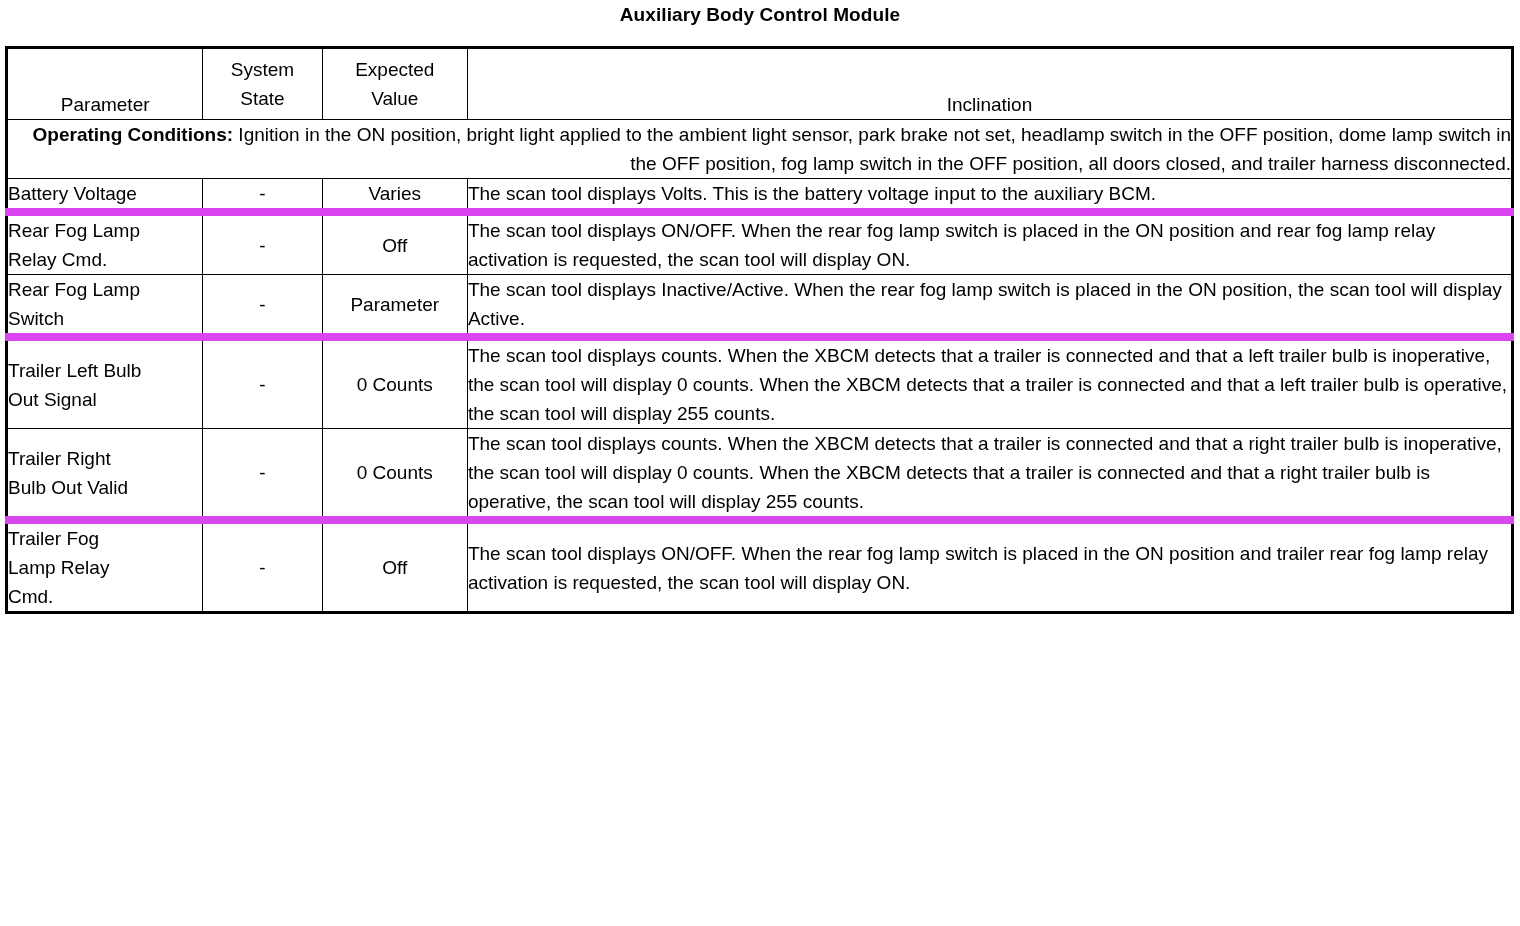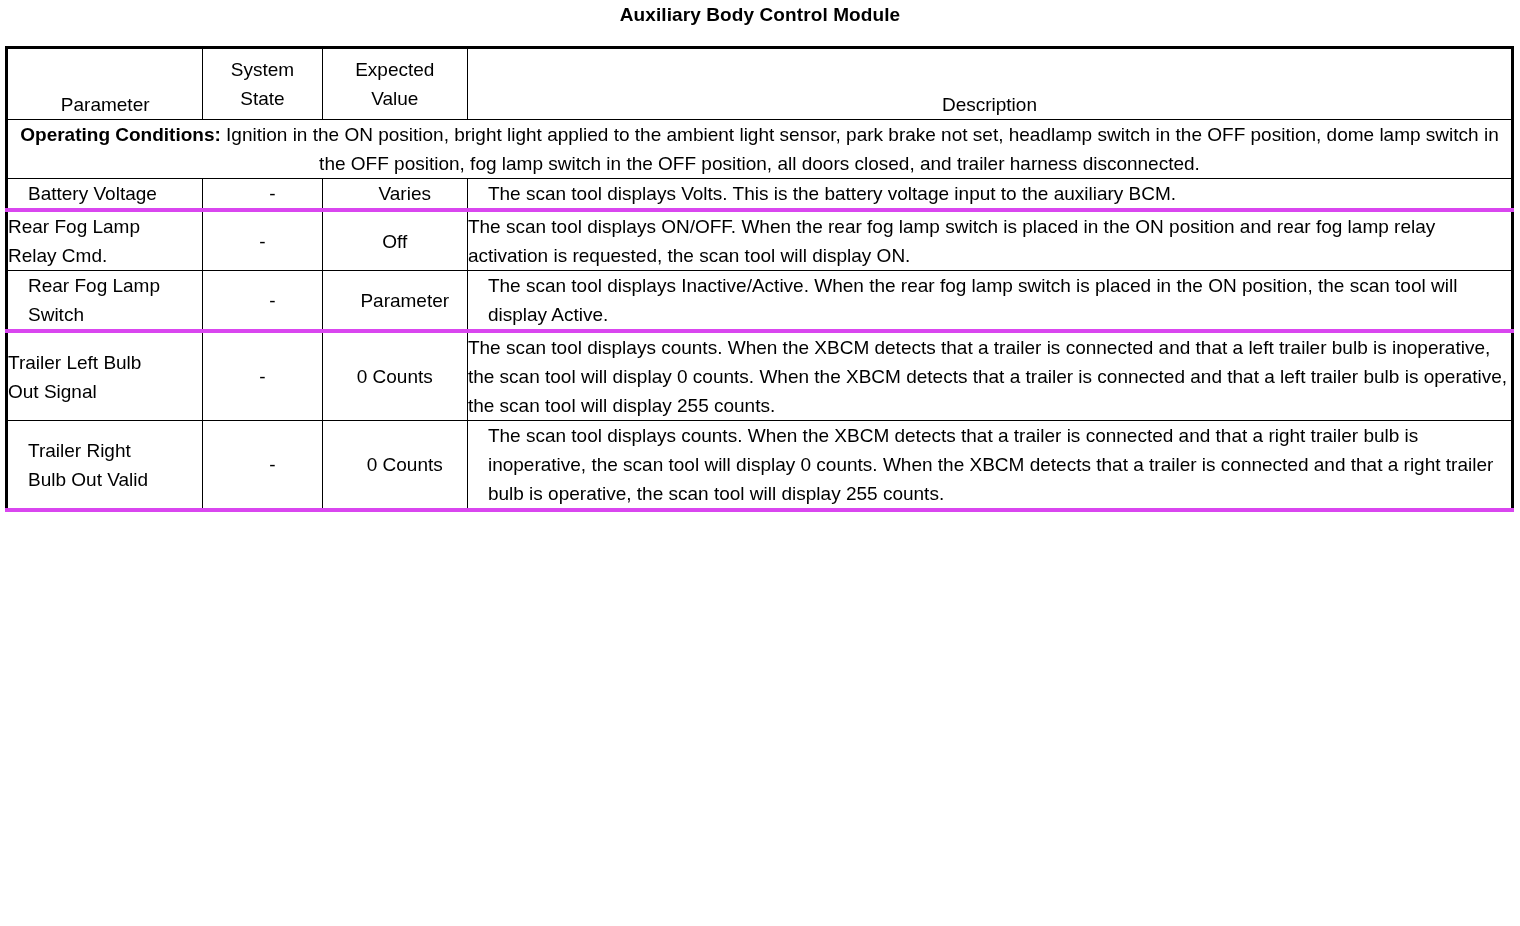--- a/index.html
+++ b/index.html
@@ -75,21 +75,21 @@
   }
   thead th.th-state,
   thead th.th-value {
     vertical-align: middle;
   }
 
   
   td.cond {
     border-bottom: 3px solid #000;
     padding: 3px 7px 6px 7px;
-    text-align: center;
+    text-align: right;
     vertical-align: top;
     line-height: 30px;
     font-size: 19px;
   }
   td.cond .lead { font-weight: bold; }
 
   td.param {
     padding: 4px 7px;
     text-align: left;
     vertical-align: middle;
@@ -100,21 +100,21 @@
     padding: 4px 4px;
   }
   td.desc {
     padding: 4px 9px 4px 9px;
     text-align: left;
     vertical-align: middle;
     line-height: 30px;
   }
 
   
-  tr.thick-bottom > td { border-bottom: 4px solid #d946ef; padding-left: 20px; }
+  tr.thick-bottom > td { border-bottom: 8px solid #d946ef; }
 
   .nowrapline { white-space: pre-line; }
 </style>
 </head>
 <body>
 
 <div class="page">
 
   <div class="doc-title">Auxiliary Body Control Module</div>
 
@@ -126,21 +126,21 @@
         <col class="c-value">
         <col class="c-desc">
       </colgroup>
       <thead>
         <tr>
           <th class="th-param nowrapline">Parameter</th>
           <th class="th-state nowrapline">System
 State</th>
           <th class="th-value nowrapline">Expected
 Value</th>
-          <th class="th-desc nowrapline">Description</th>
+          <th class="th-desc nowrapline">Inclination</th>
         </tr>
       </thead>
       <tbody>
         <tr>
           <td class="cond" colspan="4"><span class="lead">Operating Conditions:</span><span> Ignition in the ON position, bright light applied to the ambient light sensor, park brake not set, headlamp switch in the OFF position, dome lamp switch in the OFF position, fog lamp switch in the OFF position, all doors closed, and trailer harness disconnected.</span></td>
         </tr>
       </tbody>
       <tbody id="rows-body">
           <tr class="thick-bottom">
             <td class="param nowrapline">Battery Voltage</td>
@@ -169,17 +169,25 @@
             <td class="value">0 Counts</td>
             <td class="desc">The scan tool displays counts. When the XBCM detects that a trailer is connected and that a left trailer bulb is inoperative, the scan tool will display 0 counts. When the XBCM detects that a trailer is connected and that a left trailer bulb is operative, the scan tool will display 255 counts.</td>
           </tr>
           <tr class="thick-bottom">
             <td class="param nowrapline">Trailer Right
 Bulb Out Valid</td>
             <td class="state">-</td>
             <td class="value">0 Counts</td>
             <td class="desc">The scan tool displays counts. When the XBCM detects that a trailer is connected and that a right trailer bulb is inoperative, the scan tool will display 0 counts. When the XBCM detects that a trailer is connected and that a right trailer bulb is operative, the scan tool will display 255 counts.</td>
           </tr>
+          <tr>
+            <td class="param nowrapline">Trailer Fog
+Lamp Relay
+Cmd.</td>
+            <td class="state">-</td>
+            <td class="value">Off</td>
+            <td class="desc">The scan tool displays ON/OFF. When the rear fog lamp switch is placed in the ON position and trailer rear fog lamp relay activation is requested, the scan tool will display ON.</td>
+          </tr>
         </tbody>
     </table>
   </div>
 
 </div>
 
 </body></html>

